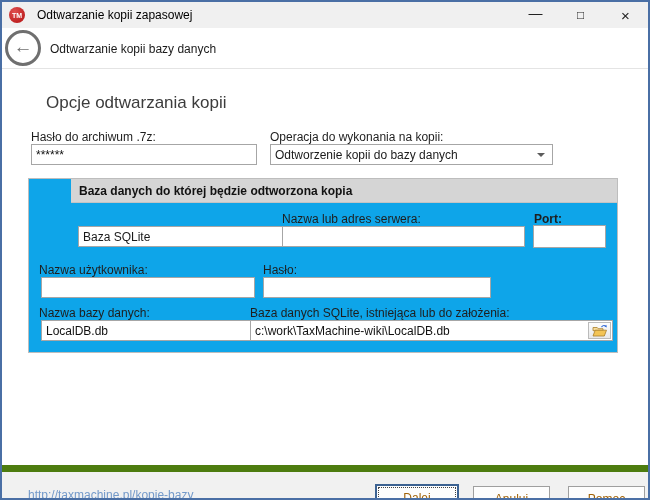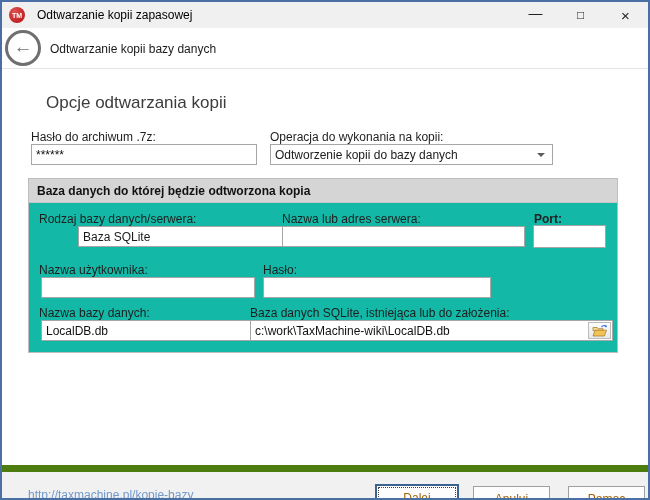--- a/index.html
+++ b/index.html
@@ -66,21 +66,21 @@
   .combo-text { padding-left:4px; flex:1; overflow:hidden; white-space:nowrap; }
   .combo-arrow {
     width:0; height:0; margin-right:7px;
     border-left:4px solid transparent; border-right:4px solid transparent;
     border-top:4px solid #5c5c5c;
   }
 
   
   .groupbox {
     position:absolute; left:26px; top:176px; width:590px; height:175px;
-    border:1px solid #bdbdbd; background:#14b8a6;
+    border:1px solid #bdbdbd; background:#0ea5e9;padding-left:42px;
   }
   .group-header {
     height:24px; line-height:24px; background:#d5d5d5;
     border-bottom:1px solid #c4c4c4; font-weight:bold; padding-left:8px; color:#111;
   }
 
   
   .spinbox { position:absolute; height:23px; background:#fff; border:1px solid #a6a6a6; display:flex; }
   .spinbox input {
     flex:1; border:0; outline:none; text-align:right; padding-right:3px;
@@ -155,21 +155,20 @@
 
   <div class="lbl" style="left:268px; top:128px;">Operacja do wykonania na kopii:</div>
   <div class="combo" style="left:268px; top:142px; width:283px;">
     <div class="combo-text">Odtworzenie kopii do bazy danych</div>
     <div class="combo-arrow"></div>
   </div>
 
   <div class="groupbox">
     <div class="group-header">Baza danych do której będzie odtworzona kopia</div>
 
-    <div class="lbl" style="left:10px; top:33px;">Rodzaj bazy danych/serwera:</div>
     <div class="combo" style="left:10px; top:47px; width:233px;margin-left:39px;">
       <div class="combo-text">Baza SQLite</div>
       <div class="combo-arrow"></div>
     </div>
 
     <div class="lbl" style="left:253px; top:33px;">Nazwa lub adres serwera:</div>
     <div class="tbox" style="left:253px; top:47px; width:243px;">
       <input class="field" type="text" value="" style="">
     </div>
 

